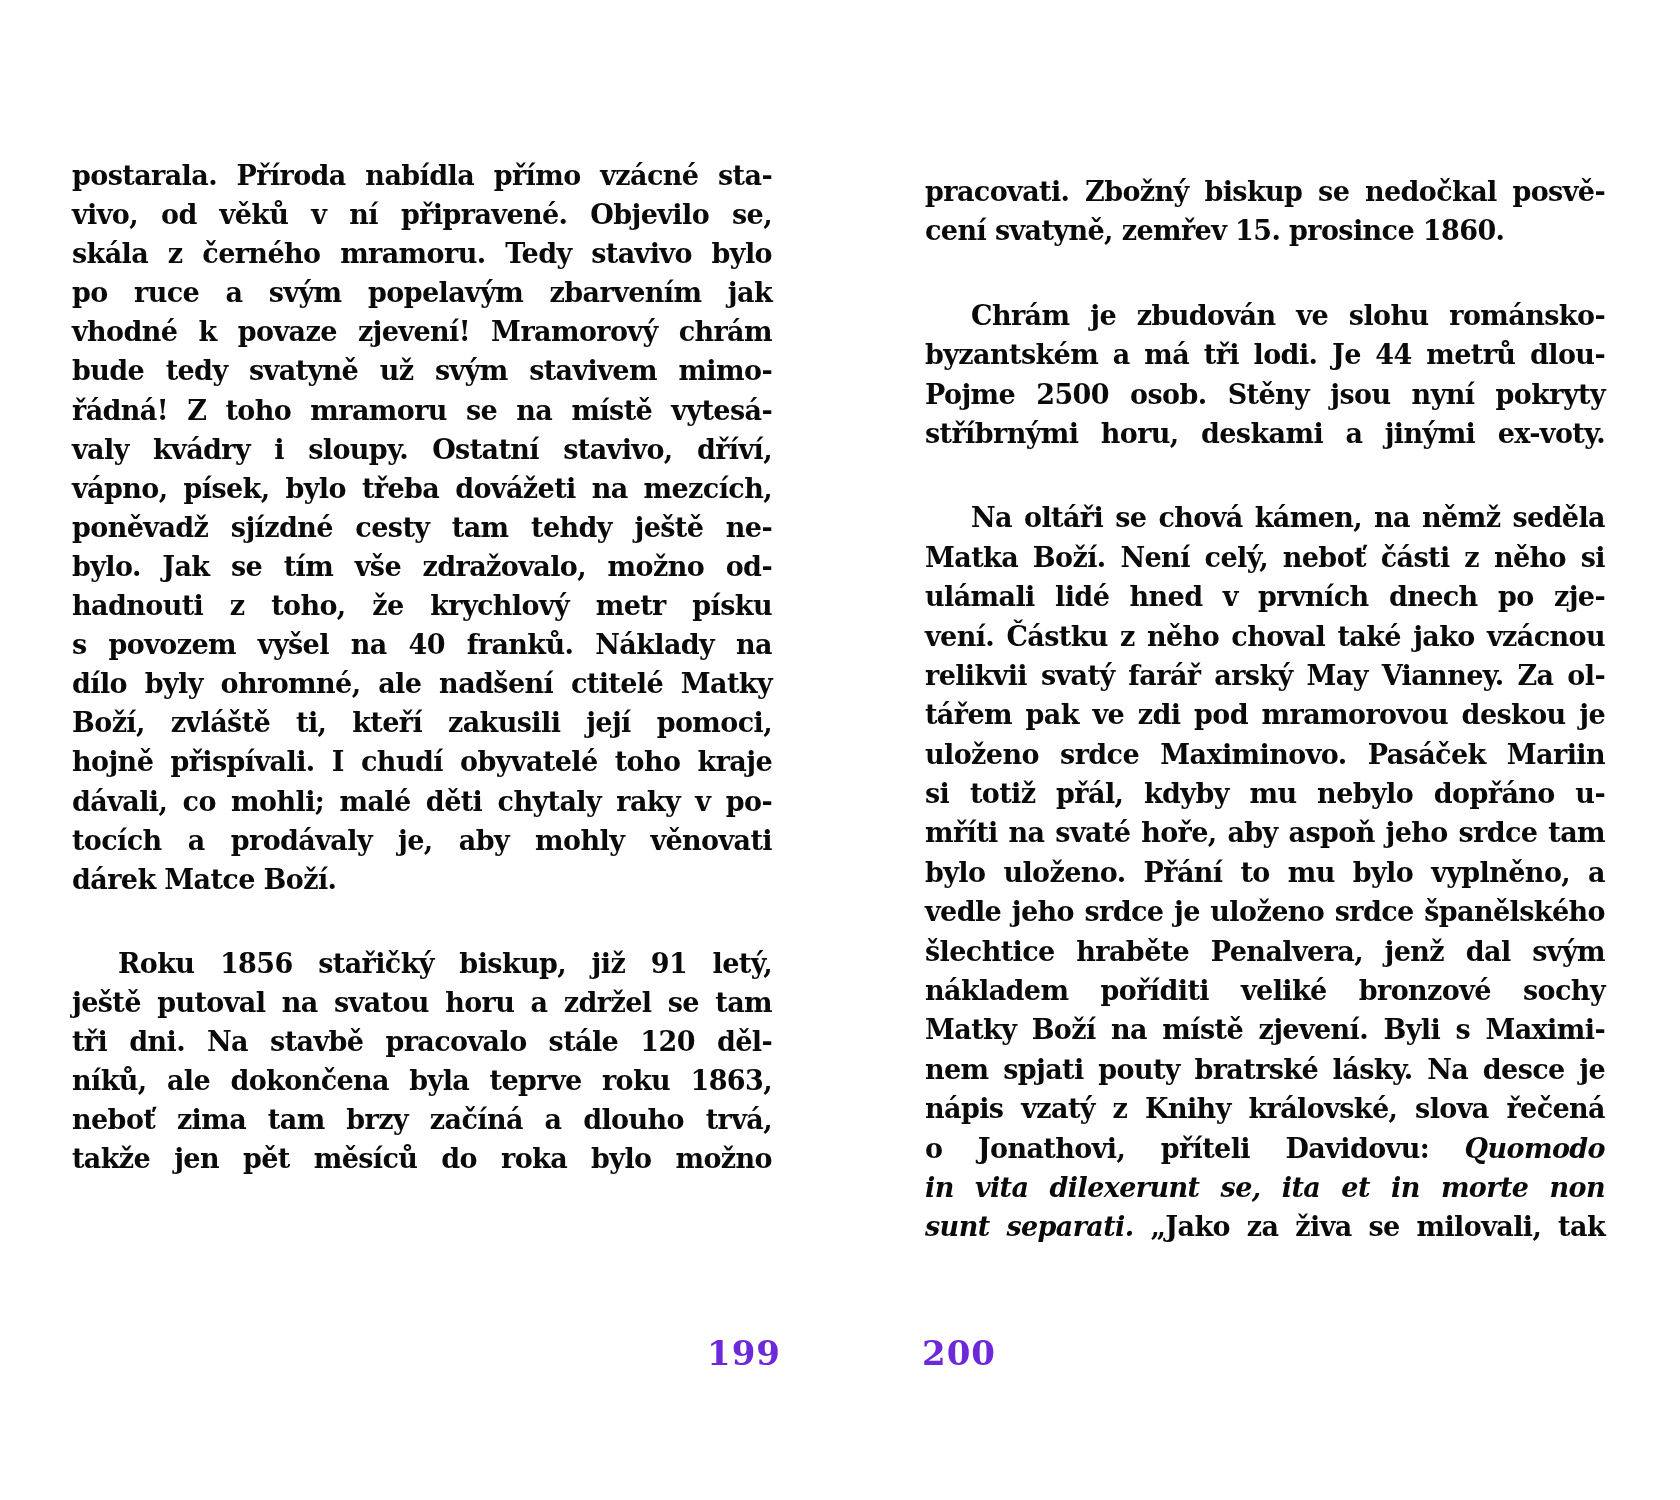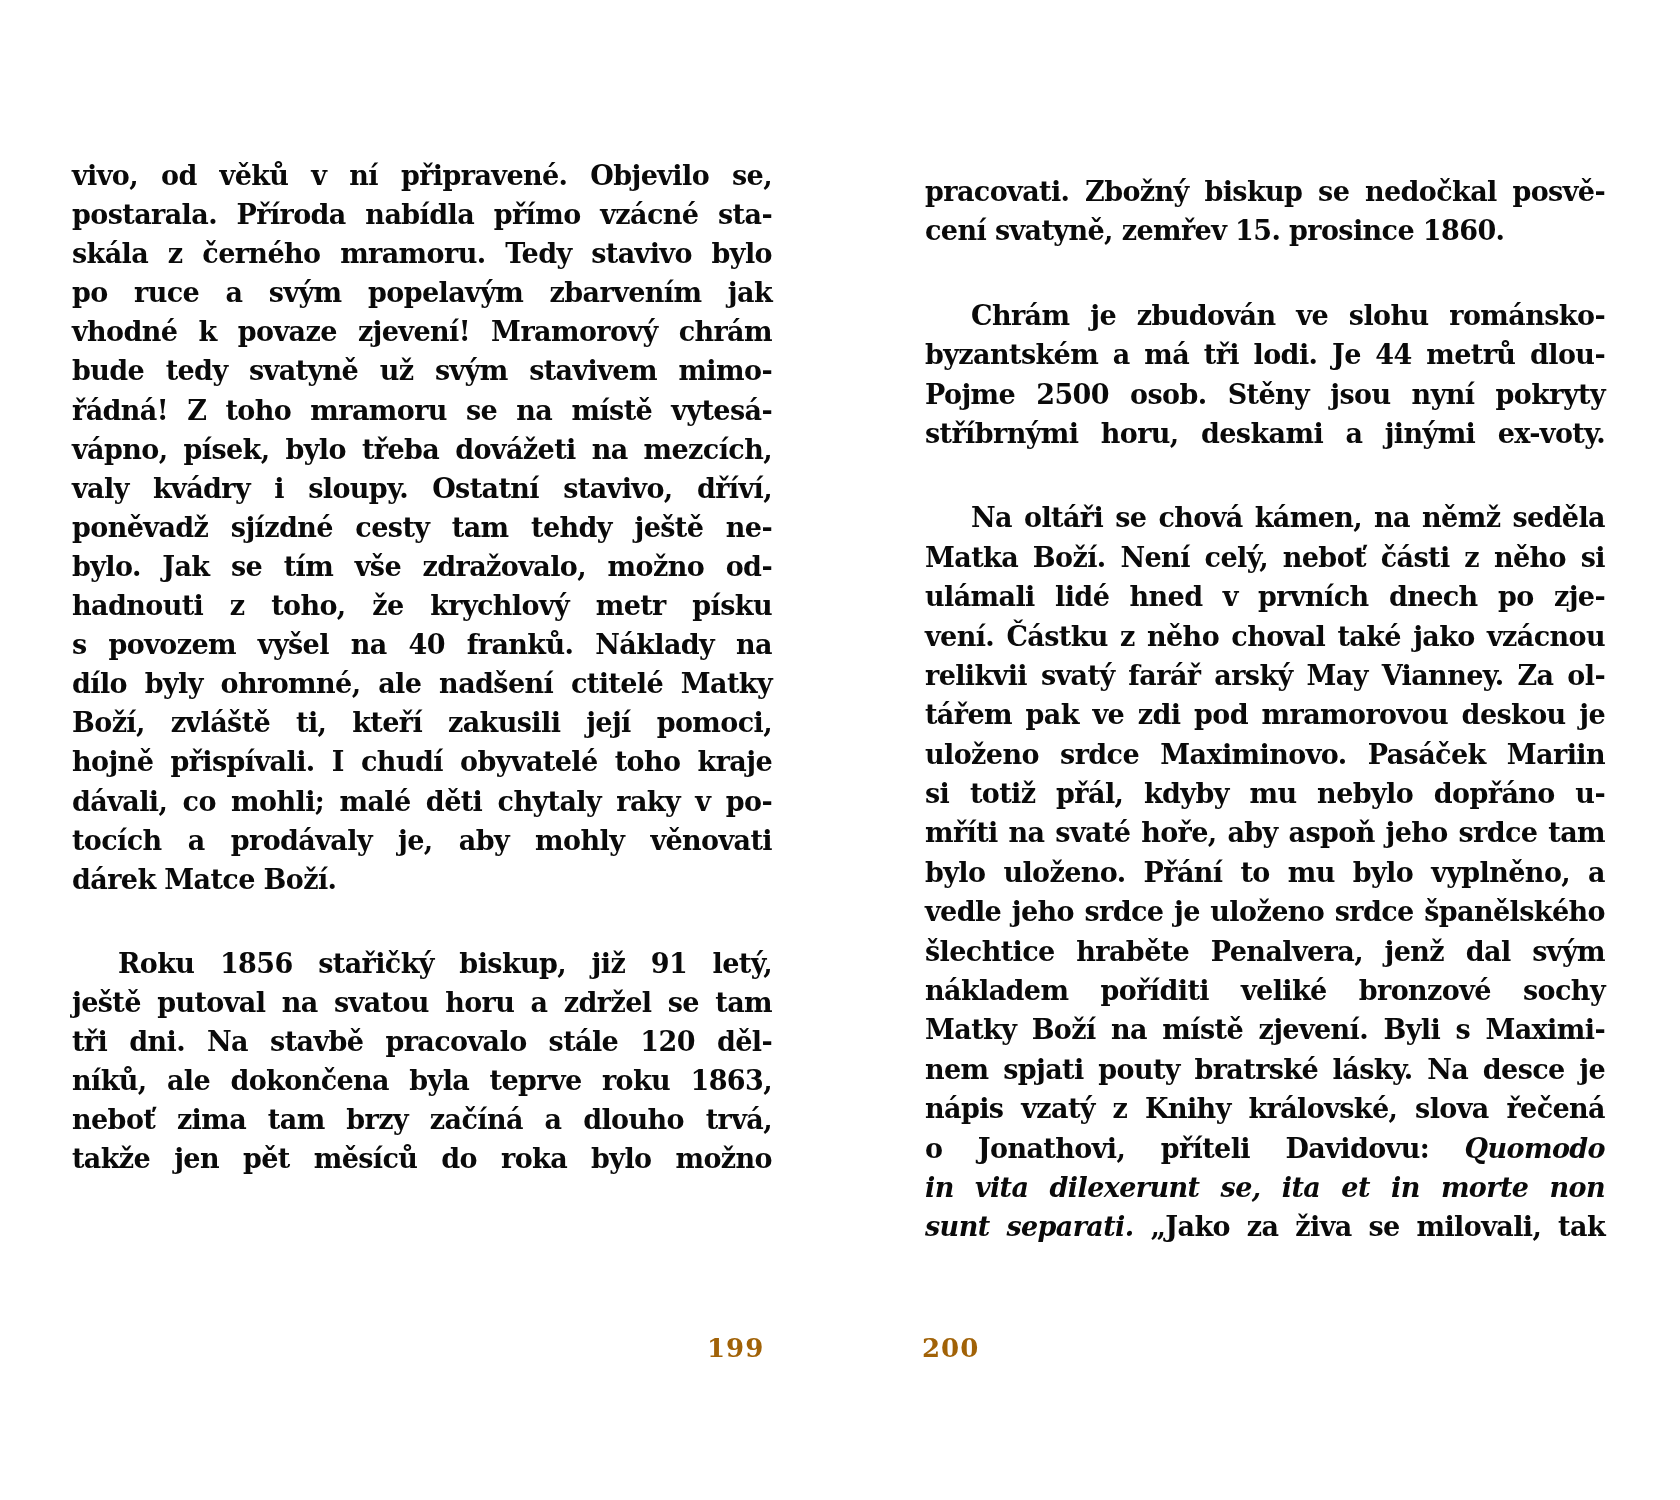--- a/index.html
+++ b/index.html
@@ -24,40 +24,40 @@
   }
   .page-right .line { height: 39.4px; line-height: 39.4px; }
   .line.last { text-align-last: left; }
   .line.indent { padding-left: 46px; margin-top: 45px; }
   .it { font-style: italic; font-family: "DejaVu Serif", "Liberation Serif", serif; }
   .pagenum {
     position: absolute;
     top: 1333px;
     font-family: "DejaVu Serif", "Liberation Serif", serif;
     font-weight: bold;
-    font-size: 26px;
-    color: #a16207;
+    font-size: 34px;
+    color: #6d28d9;
     letter-spacing: 1px;
   }
   .pagenum-left { left: 707px; }
   .pagenum-right { left: 922px; }
 </style>
 </head>
 <body>
 
 <div class="page page-left">
+  <span class="line">postarala. Příroda nabídla přímo vzácné sta-</span>
   <span class="line">vivo, od věků v ní připravené. Objevilo se,</span>
-  <span class="line">postarala. Příroda nabídla přímo vzácné sta-</span>
   <span class="line">skála z černého mramoru. Tedy stavivo bylo</span>
   <span class="line">po ruce a svým popelavým zbarvením jak</span>
   <span class="line">vhodné k povaze zjevení! Mramorový chrám</span>
   <span class="line">bude tedy svatyně už svým stavivem mimo-</span>
   <span class="line">řádná! Z toho mramoru se na místě vytesá-</span>
+  <span class="line">valy kvádry i sloupy. Ostatní stavivo, dříví,</span>
   <span class="line">vápno, písek, bylo třeba dovážeti na mezcích,</span>
-  <span class="line">valy kvádry i sloupy. Ostatní stavivo, dříví,</span>
   <span class="line">poněvadž sjízdné cesty tam tehdy ještě ne-</span>
   <span class="line">bylo. Jak se tím vše zdražovalo, možno od-</span>
   <span class="line">hadnouti z toho, že krychlový metr písku</span>
   <span class="line">s povozem vyšel na 40 franků. Náklady na</span>
   <span class="line">dílo byly ohromné, ale nadšení ctitelé Matky</span>
   <span class="line">Boží, zvláště ti, kteří zakusili její pomoci,</span>
   <span class="line">hojně přispívali. I chudí obyvatelé toho kraje</span>
   <span class="line">dávali, co mohli; malé děti chytaly raky v po-</span>
   <span class="line">tocích a prodávaly je, aby mohly věnovati</span>
   <span class="line last">dárek Matce Boží.</span>

